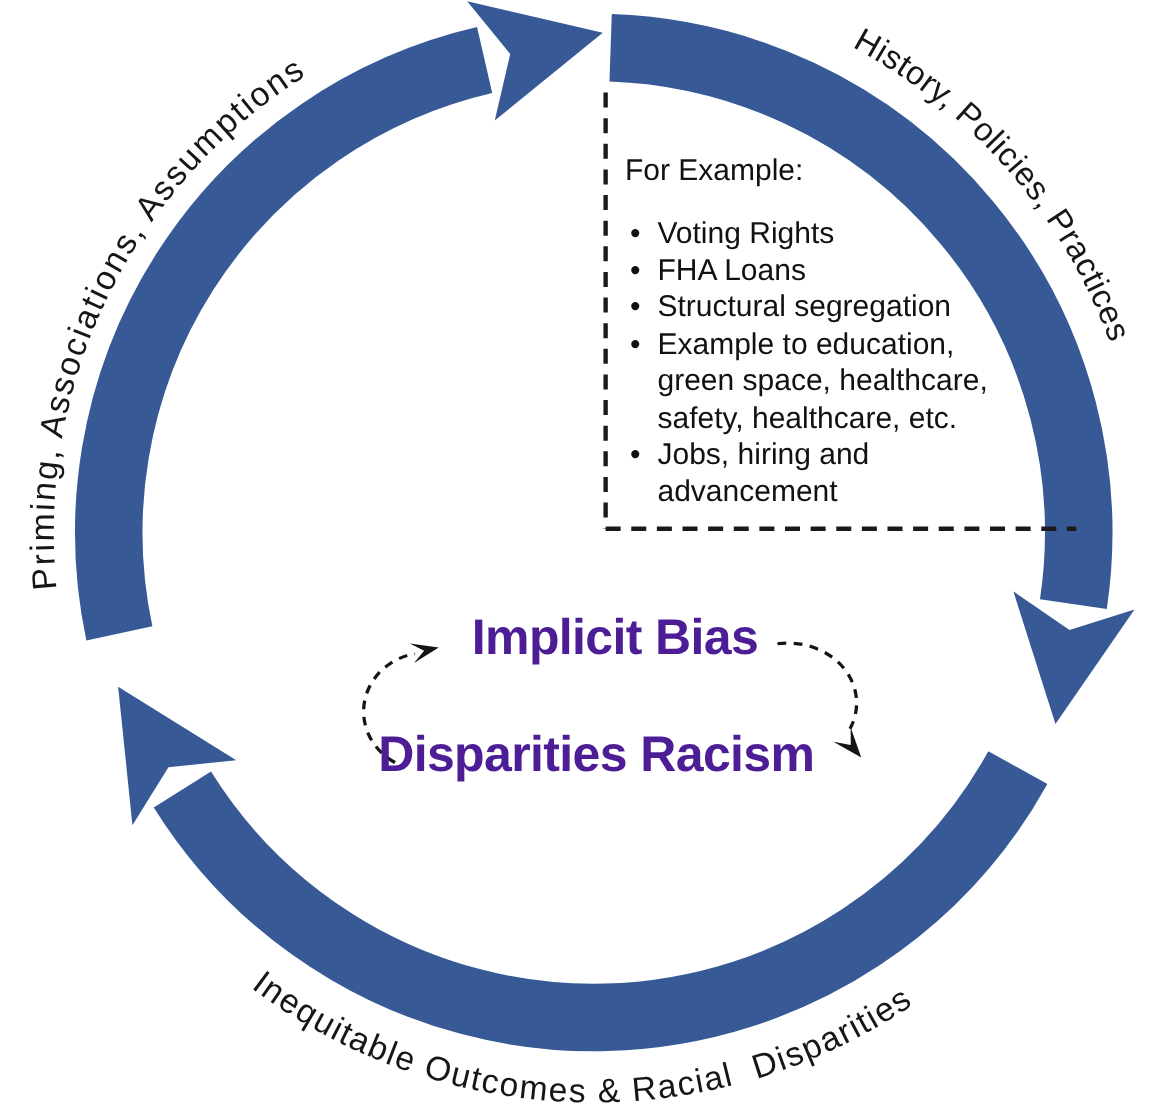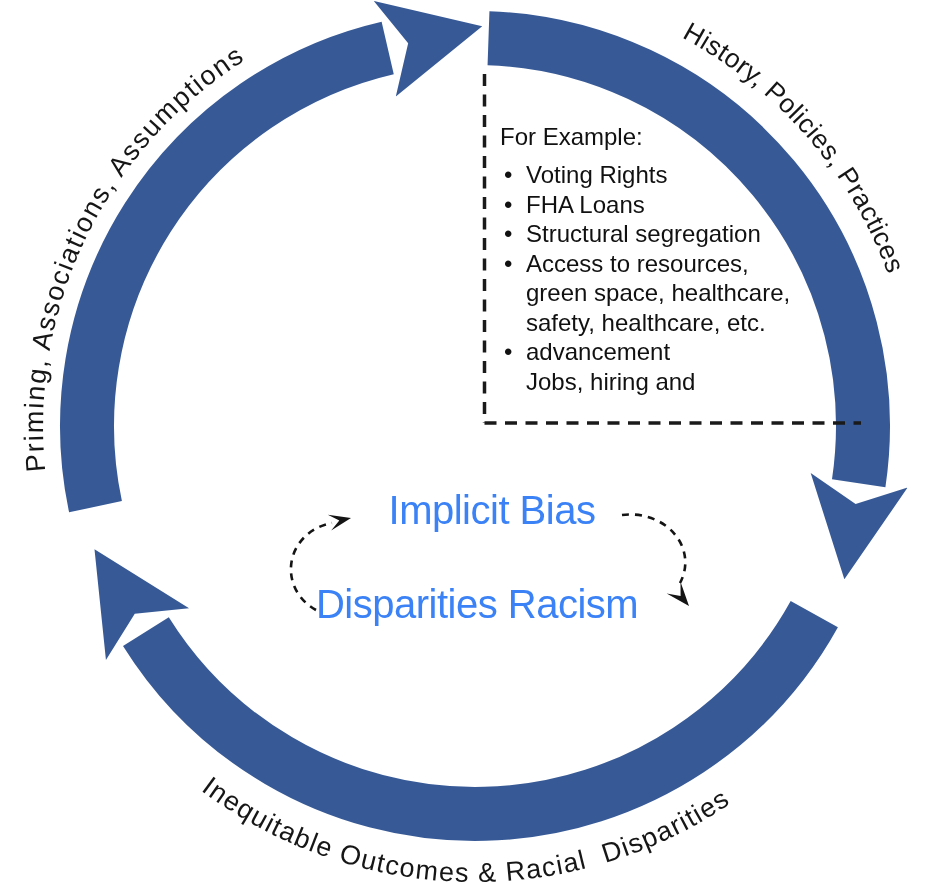--- a/index.html
+++ b/index.html
@@ -25,43 +25,43 @@
   
   .example-box{
     position:absolute;
     left:500px;top:122px;
     width:362px;
     color:#111111;
     font-size:24px;
   }
   .example-box .box-title{
     line-height:30px;
-    margin-bottom:8px;
+    margin-bottom:20px;
   }
   .example-box ul{
     margin:0;padding:0;list-style:none;
   }
   .example-box li{
     position:relative;
     padding-left:26px;
     line-height:29.5px;
   }
   .example-box li .bullet{
     position:absolute;
     left:4px;top:0;
   }
   .example-box .line{white-space:nowrap;}
 
   
   .center-term{
     position:absolute;
     transform:translateX(-50%);
-    font-weight:normal;
+    font-weight:bold;
     font-size:40px;
-    color:#3b82f6;
+    color:#4c1d95;
     white-space:nowrap;
     letter-spacing:-0.5px;
   }
   .center-term.implicit{left:492px;top:488px;}
   .center-term.structural{left:477px;top:582px;}
 </style>
 </head>
 <body>
 
 <div class="stage">
@@ -118,28 +118,28 @@
       <li>
         <span class="bullet">•</span>
         <div class="line">FHA Loans</div>
       </li>
       <li>
         <span class="bullet">•</span>
         <div class="line">Structural segregation</div>
       </li>
       <li>
         <span class="bullet">•</span>
-        <div class="line">Access to resources,</div>
+        <div class="line">Example to education,</div>
         <div class="line">green space, healthcare,</div>
         <div class="line">safety, healthcare, etc.</div>
       </li>
       <li>
         <span class="bullet">•</span>
+        <div class="line">Jobs, hiring and</div>
         <div class="line">advancement</div>
-        <div class="line">Jobs, hiring and</div>
       </li>
     </ul>
   </div>
 
   <div class="center-term implicit">Implicit Bias</div>
   <div class="center-term structural">Disparities Racism</div>
 
 </div>
 
 </body></html>

